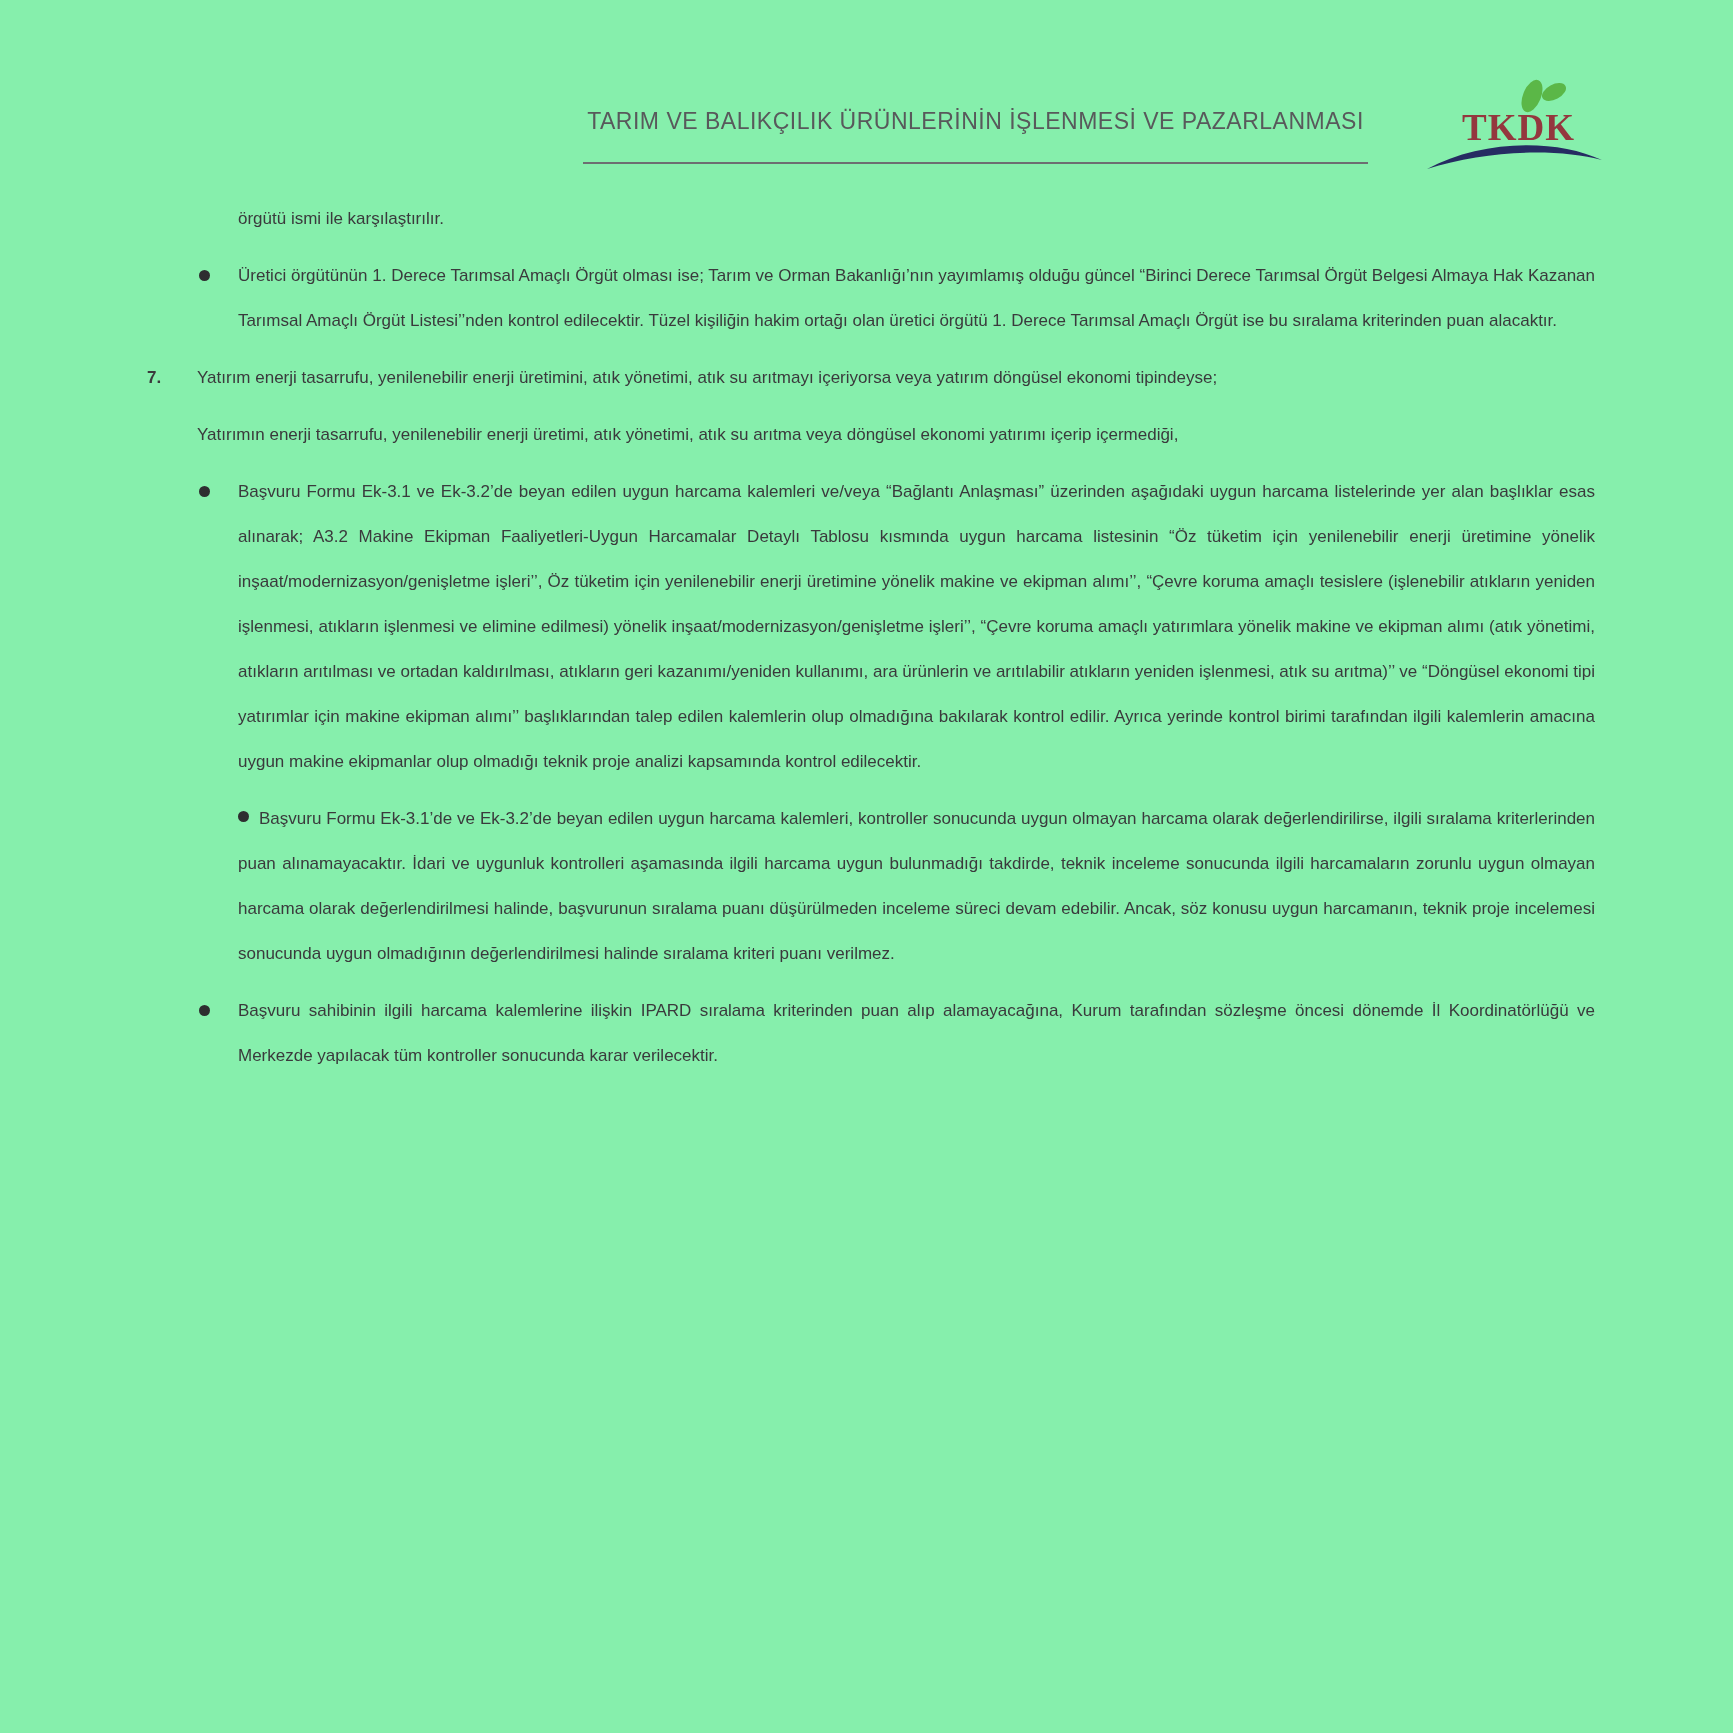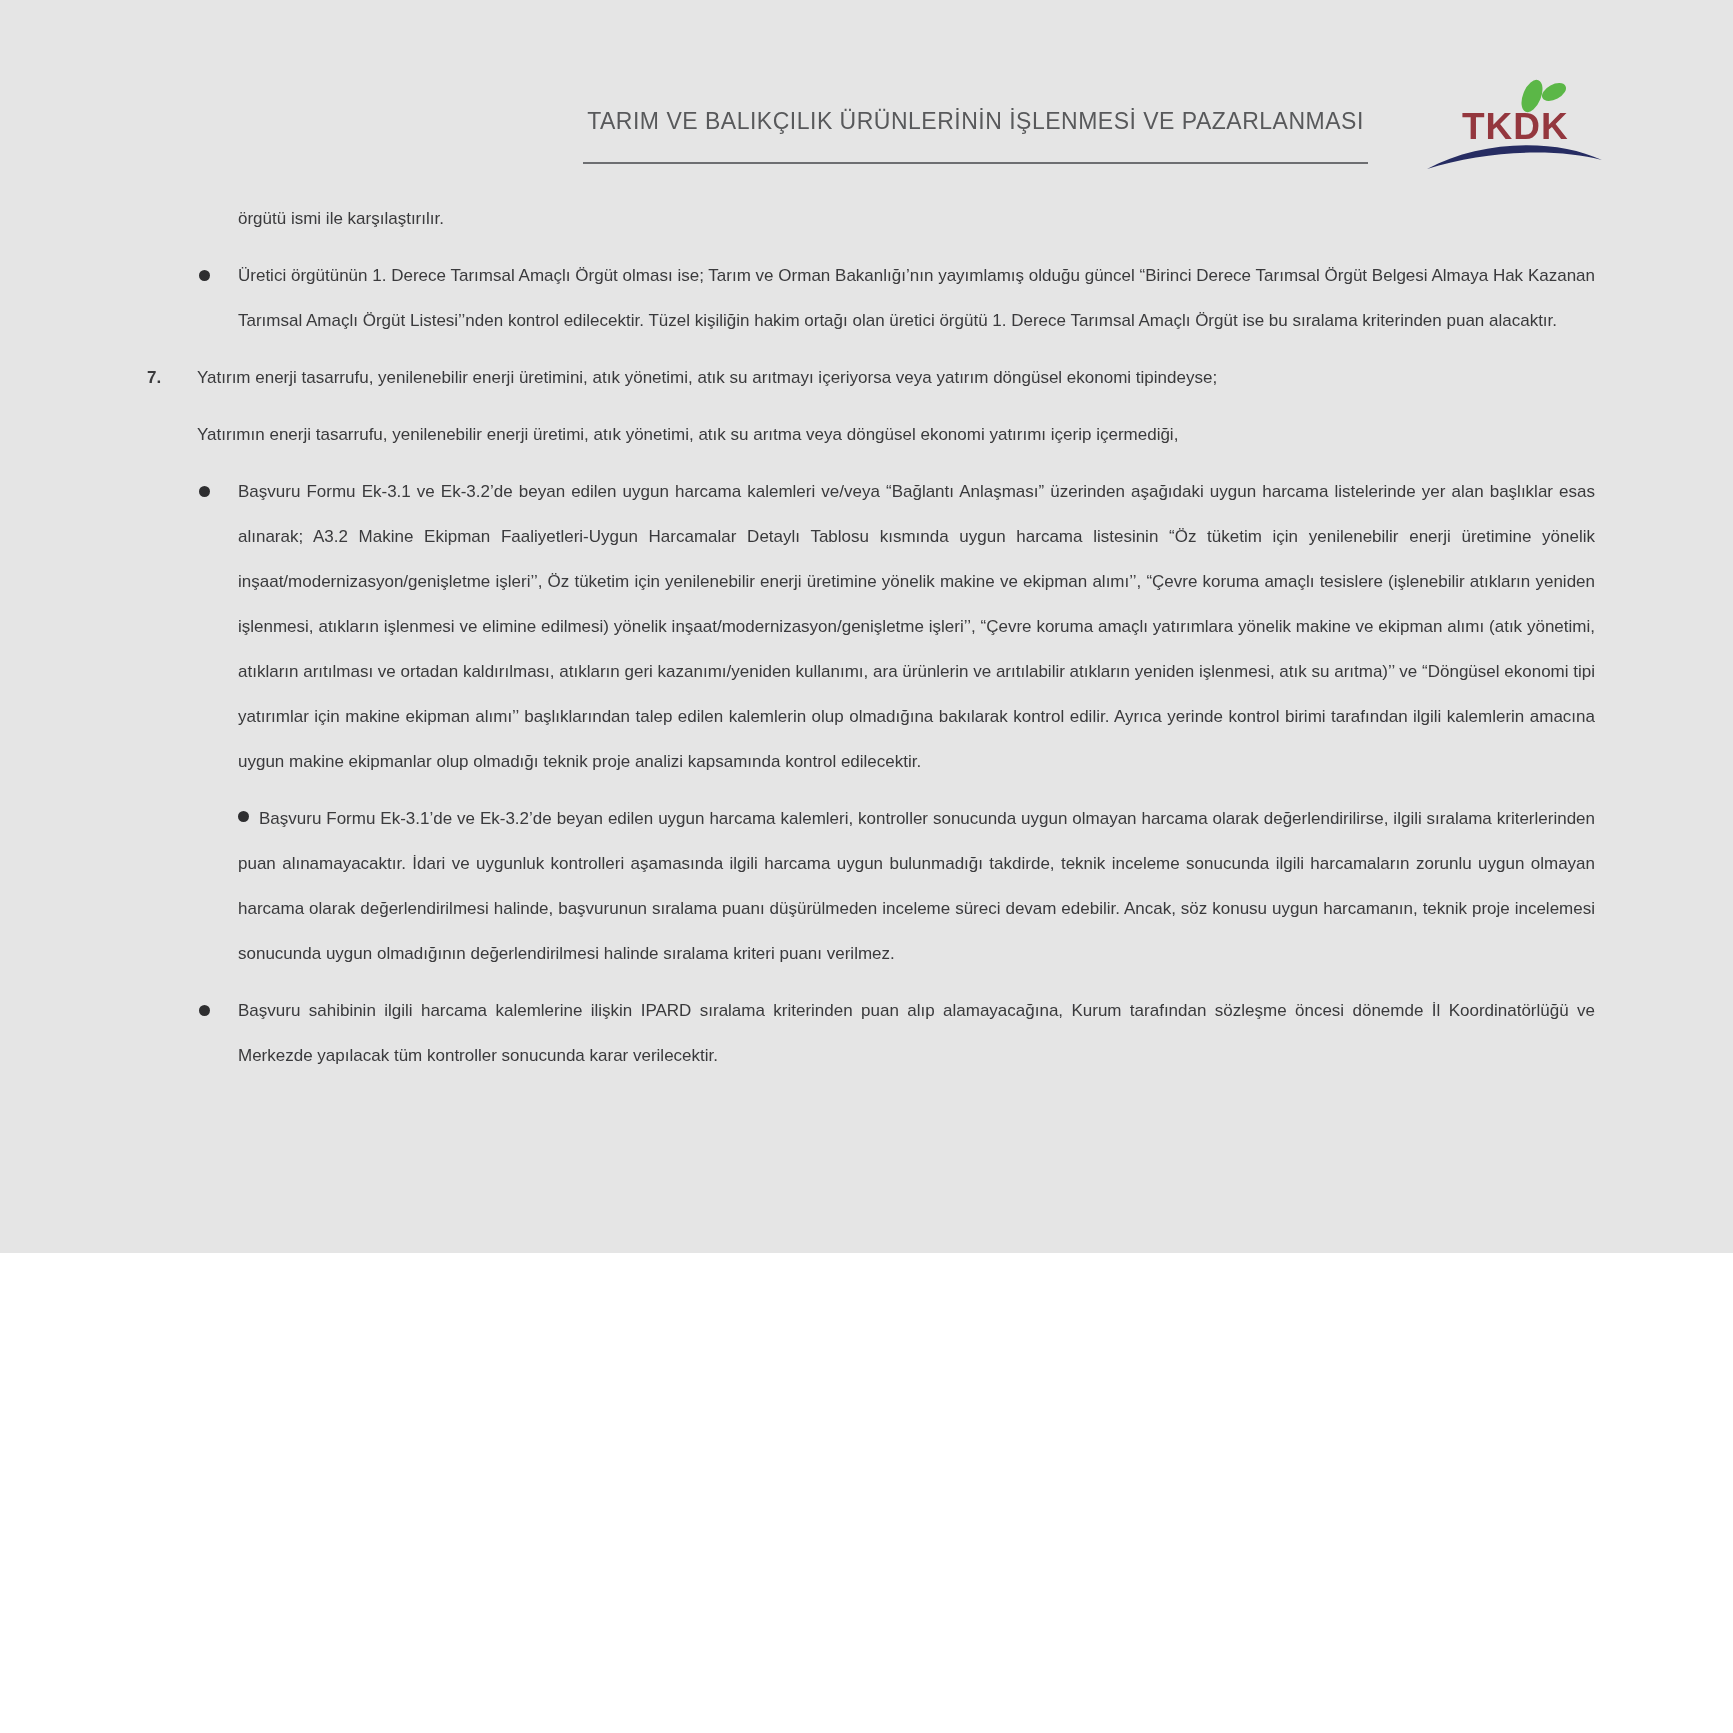--- a/index.html
+++ b/index.html
@@ -1,19 +1,19 @@
 <!DOCTYPE html>
 <html><head>
 <meta charset="utf-8">
 <style>
   html,body { margin:0; padding:0; background:#ffffff; }
   .page {
     position:relative;
-    width:1733px; height:1253px;
-    background:#e5e5e5;
+    width:1733px; height:1733px;
+    background:#86efac;
     font-family:"Liberation Sans", sans-serif;
     overflow:hidden;
   }
 
   
   .header-title {
     position:absolute;
     left:583px; top:108px; width:785px;
     text-align:center;
     font-size:23px;
@@ -21,21 +21,21 @@
     color:#58595b;
     white-space:nowrap;
   }
   .header-rule {
     position:absolute;
     left:583px; top:162px; width:785px;
     border-top:2px solid #6d6e71;
   }
   .logo {
     position:absolute;
-    left:1425px; top:68px; width:185px; height:110px;
+    left:1425px; top:68px; width:185px; height:110px;font-family:Liberation Serif, serif;
   }
   .logo-text {
     position:absolute;
     left:37px; top:38px;
     font-size:37px;
     font-weight:bold;
     letter-spacing:1px;
     color:#94373e;
   }
   .logo-svg { position:absolute; left:0; top:0; }

